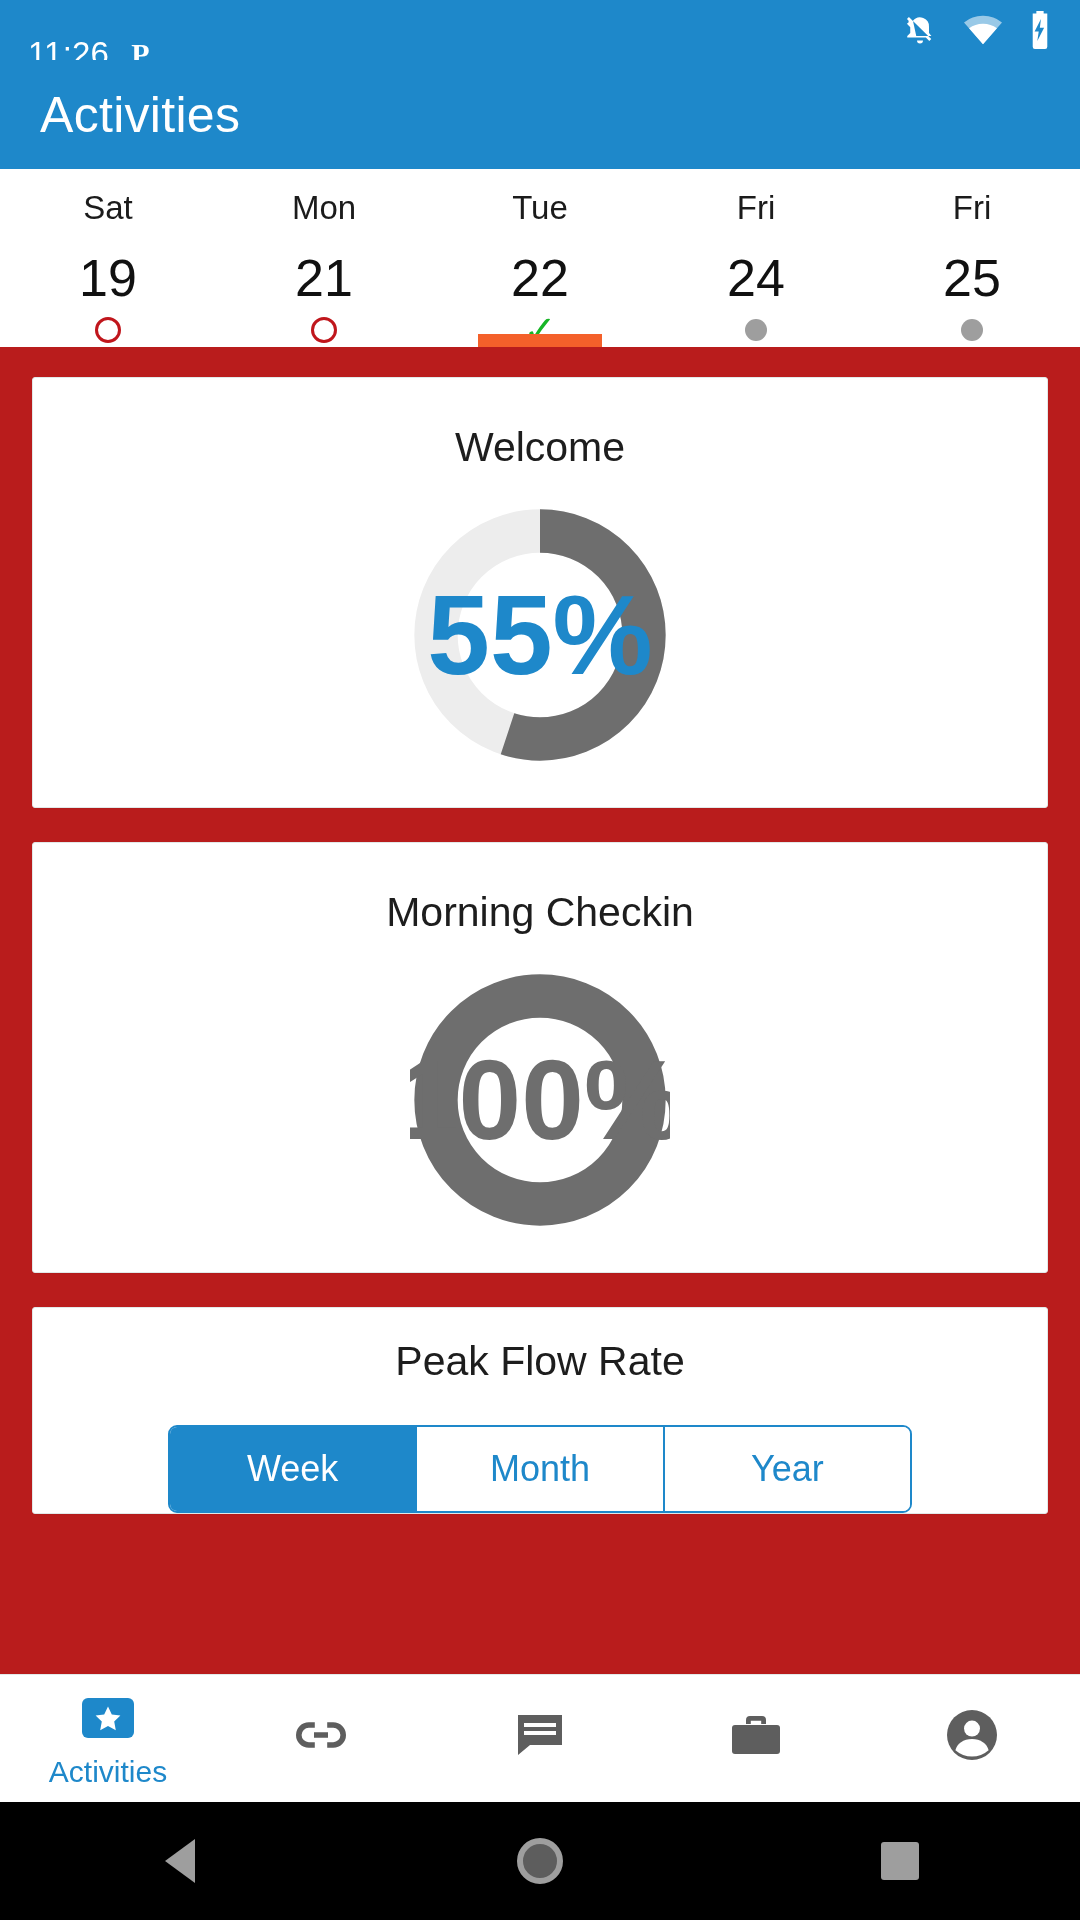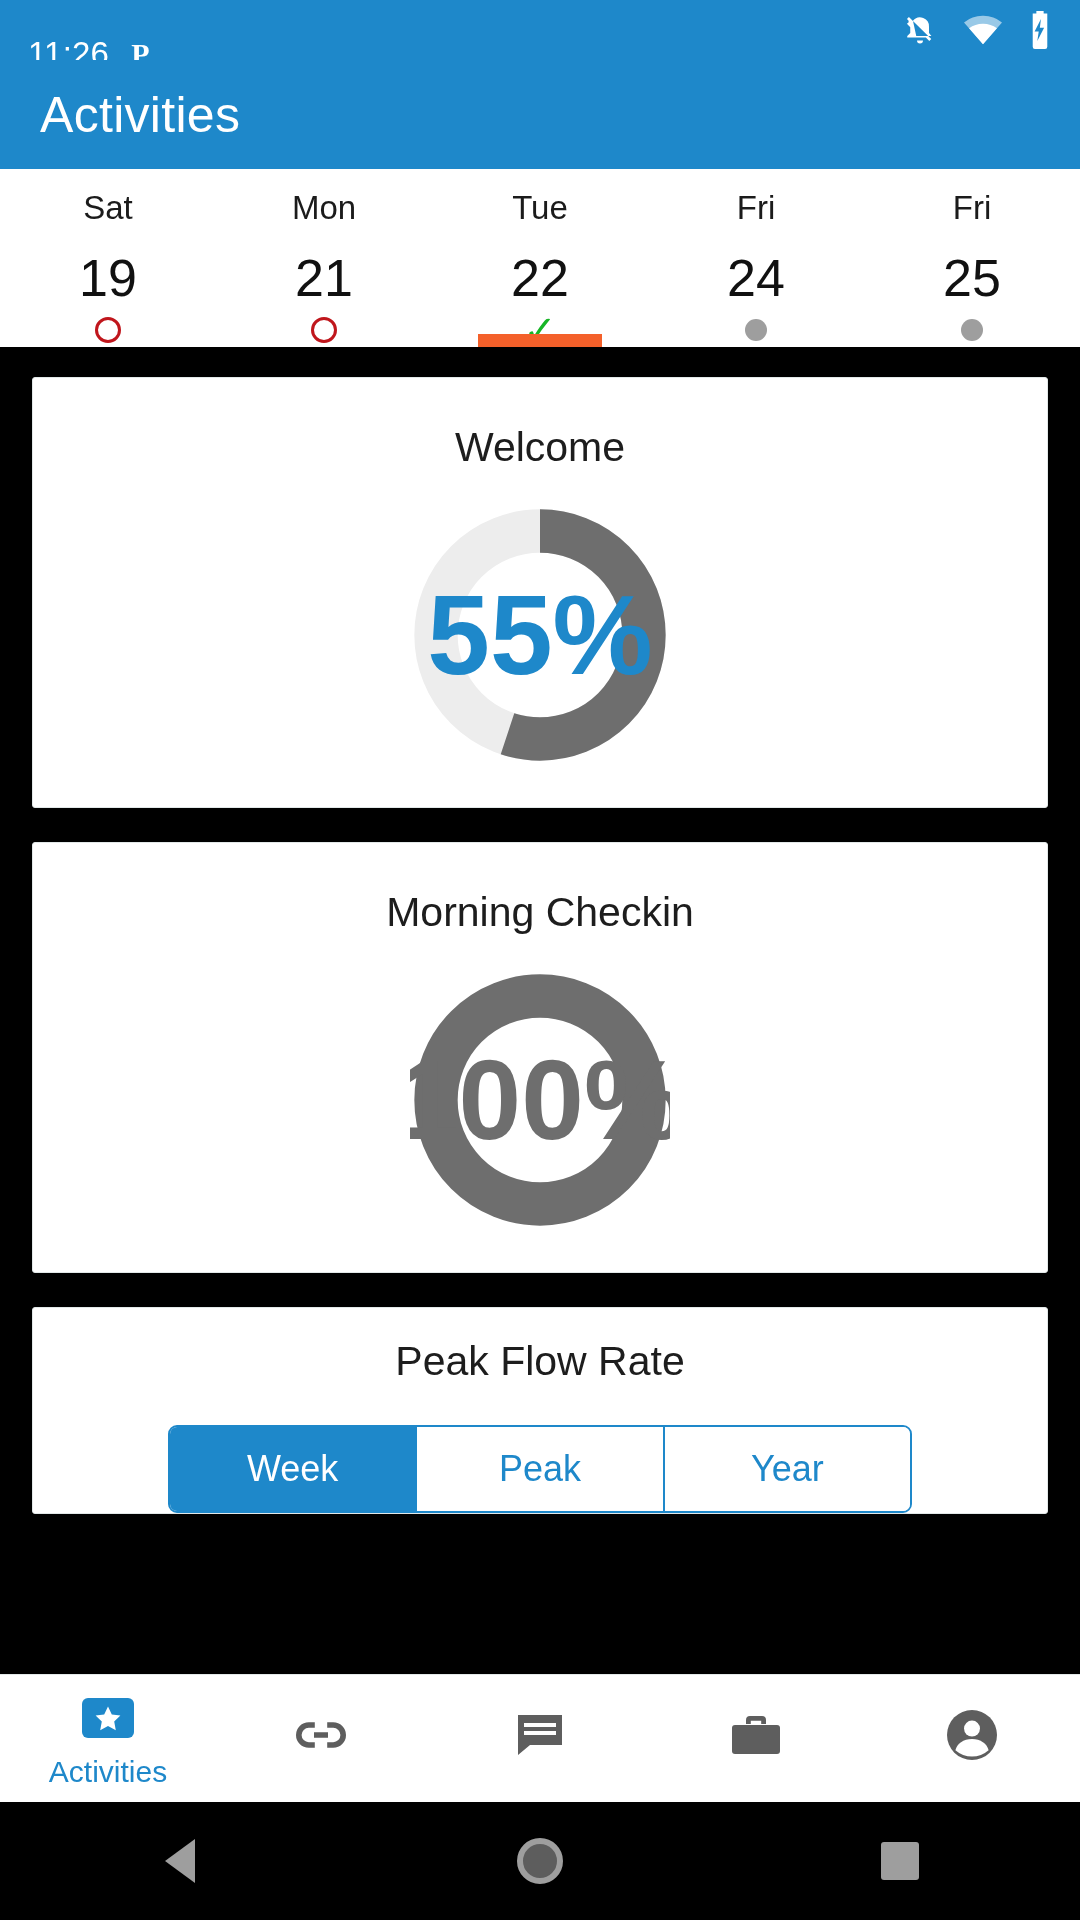--- a/index.html
+++ b/index.html
@@ -46,21 +46,21 @@
   }
   .mark-dot { width:22px; height:22px; border-radius:50%; background:#9e9e9e; }
   .mark-check { color:#17b526; font-size:40px; line-height:34px; font-weight:500; }
   .day-underline {
     position:absolute; bottom:0; left:50%; transform:translateX(-50%);
     width:124px; height:13px; background:#f4602a;
   }
 
   
   .content {
-    flex:1 1 auto; background:#000000; overflow:hidden;
+    flex:1 1 auto; background:#b91c1c; overflow:hidden;
     padding:30px 32px 0 32px; display:flex; flex-direction:column; gap:34px;
   }
   .card {
     background:#fff; border:1px solid #e2e8e8; border-radius:3px;
     display:flex; flex-direction:column; align-items:center;
     box-shadow:0 1px 1px rgba(0,0,0,.04);
   }
   .card-title {
     font-size:41px; color:#1d1d1d; font-weight:400; text-align:center;
   }
@@ -216,21 +216,21 @@
           <circle cx="60" cy="60" r="48" fill="none" stroke="#6e6e6e" stroke-width="20"></circle>
           <text class="donut-label grey" x="60" y="60" text-anchor="middle" dominant-baseline="central" font-size="26" font-family="Liberation Sans, sans-serif">100%</text>
         </svg>
       </div>
     </div>
 
     <div class="card card-c">
       <span class="card-title">Peak Flow Rate</span>
       <div class="segmented">
         <div class="seg active">Week</div>
-        <div class="seg">Peak</div>
+        <div class="seg">Month</div>
         <div class="seg">Year</div>
       </div>
     </div>
 
   </div>
 
   <div class="bottomnav">
 
     <div class="nav-item">
       <span class="nav-icon">

